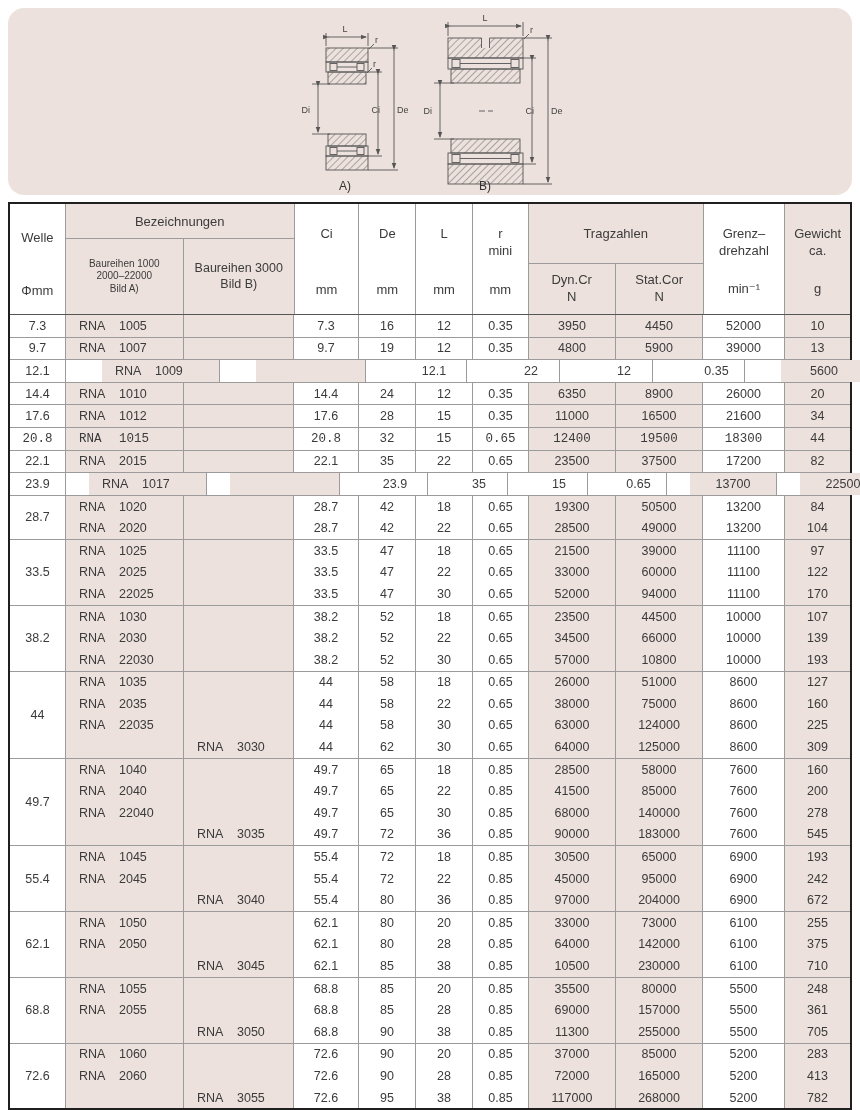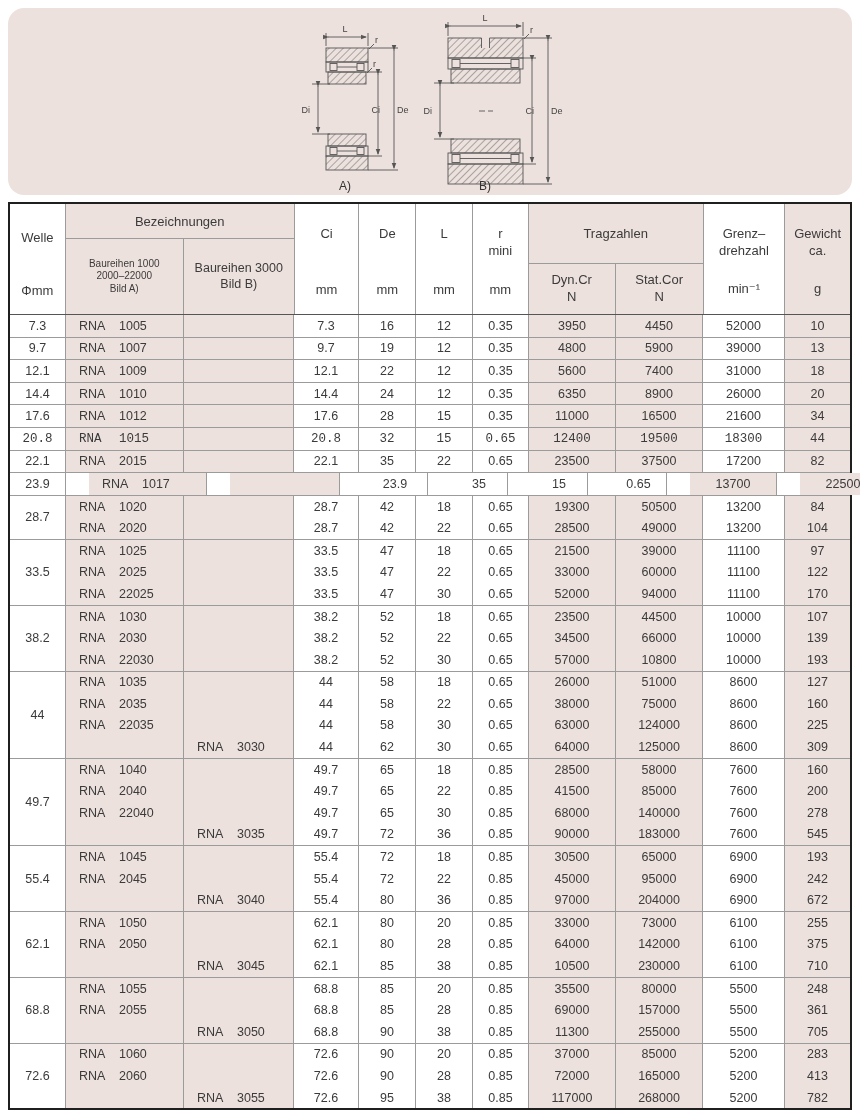--- a/index.html
+++ b/index.html
@@ -289,21 +289,21 @@
           <div class="cell c-b"></div>
           <div class="cell c-ci">9.7</div>
           <div class="cell c-de">19</div>
           <div class="cell c-l">12</div>
           <div class="cell c-r">0.35</div>
           <div class="cell c-dyn">4800</div>
           <div class="cell c-stat">5900</div>
           <div class="cell c-n">39000</div>
           <div class="cell c-g">13</div>
         </div>
-        <div class="group" style="grid-template-rows: repeat(1, var(--rowh));">
+        <div class="group" style="grid-template-rows: repeat(1, var(--rowh)); gap: 36px;">
           <div class="cell c-welle" style="grid-row: 1 / 2;">12.1</div>
           <div class="cell c-a">
             <span class="rna-prefix">RNA</span>
             <span>1009</span>
           </div>
           <div class="cell c-b"></div>
           <div class="cell c-ci">12.1</div>
           <div class="cell c-de">22</div>
           <div class="cell c-l">12</div>
           <div class="cell c-r">0.35</div>

